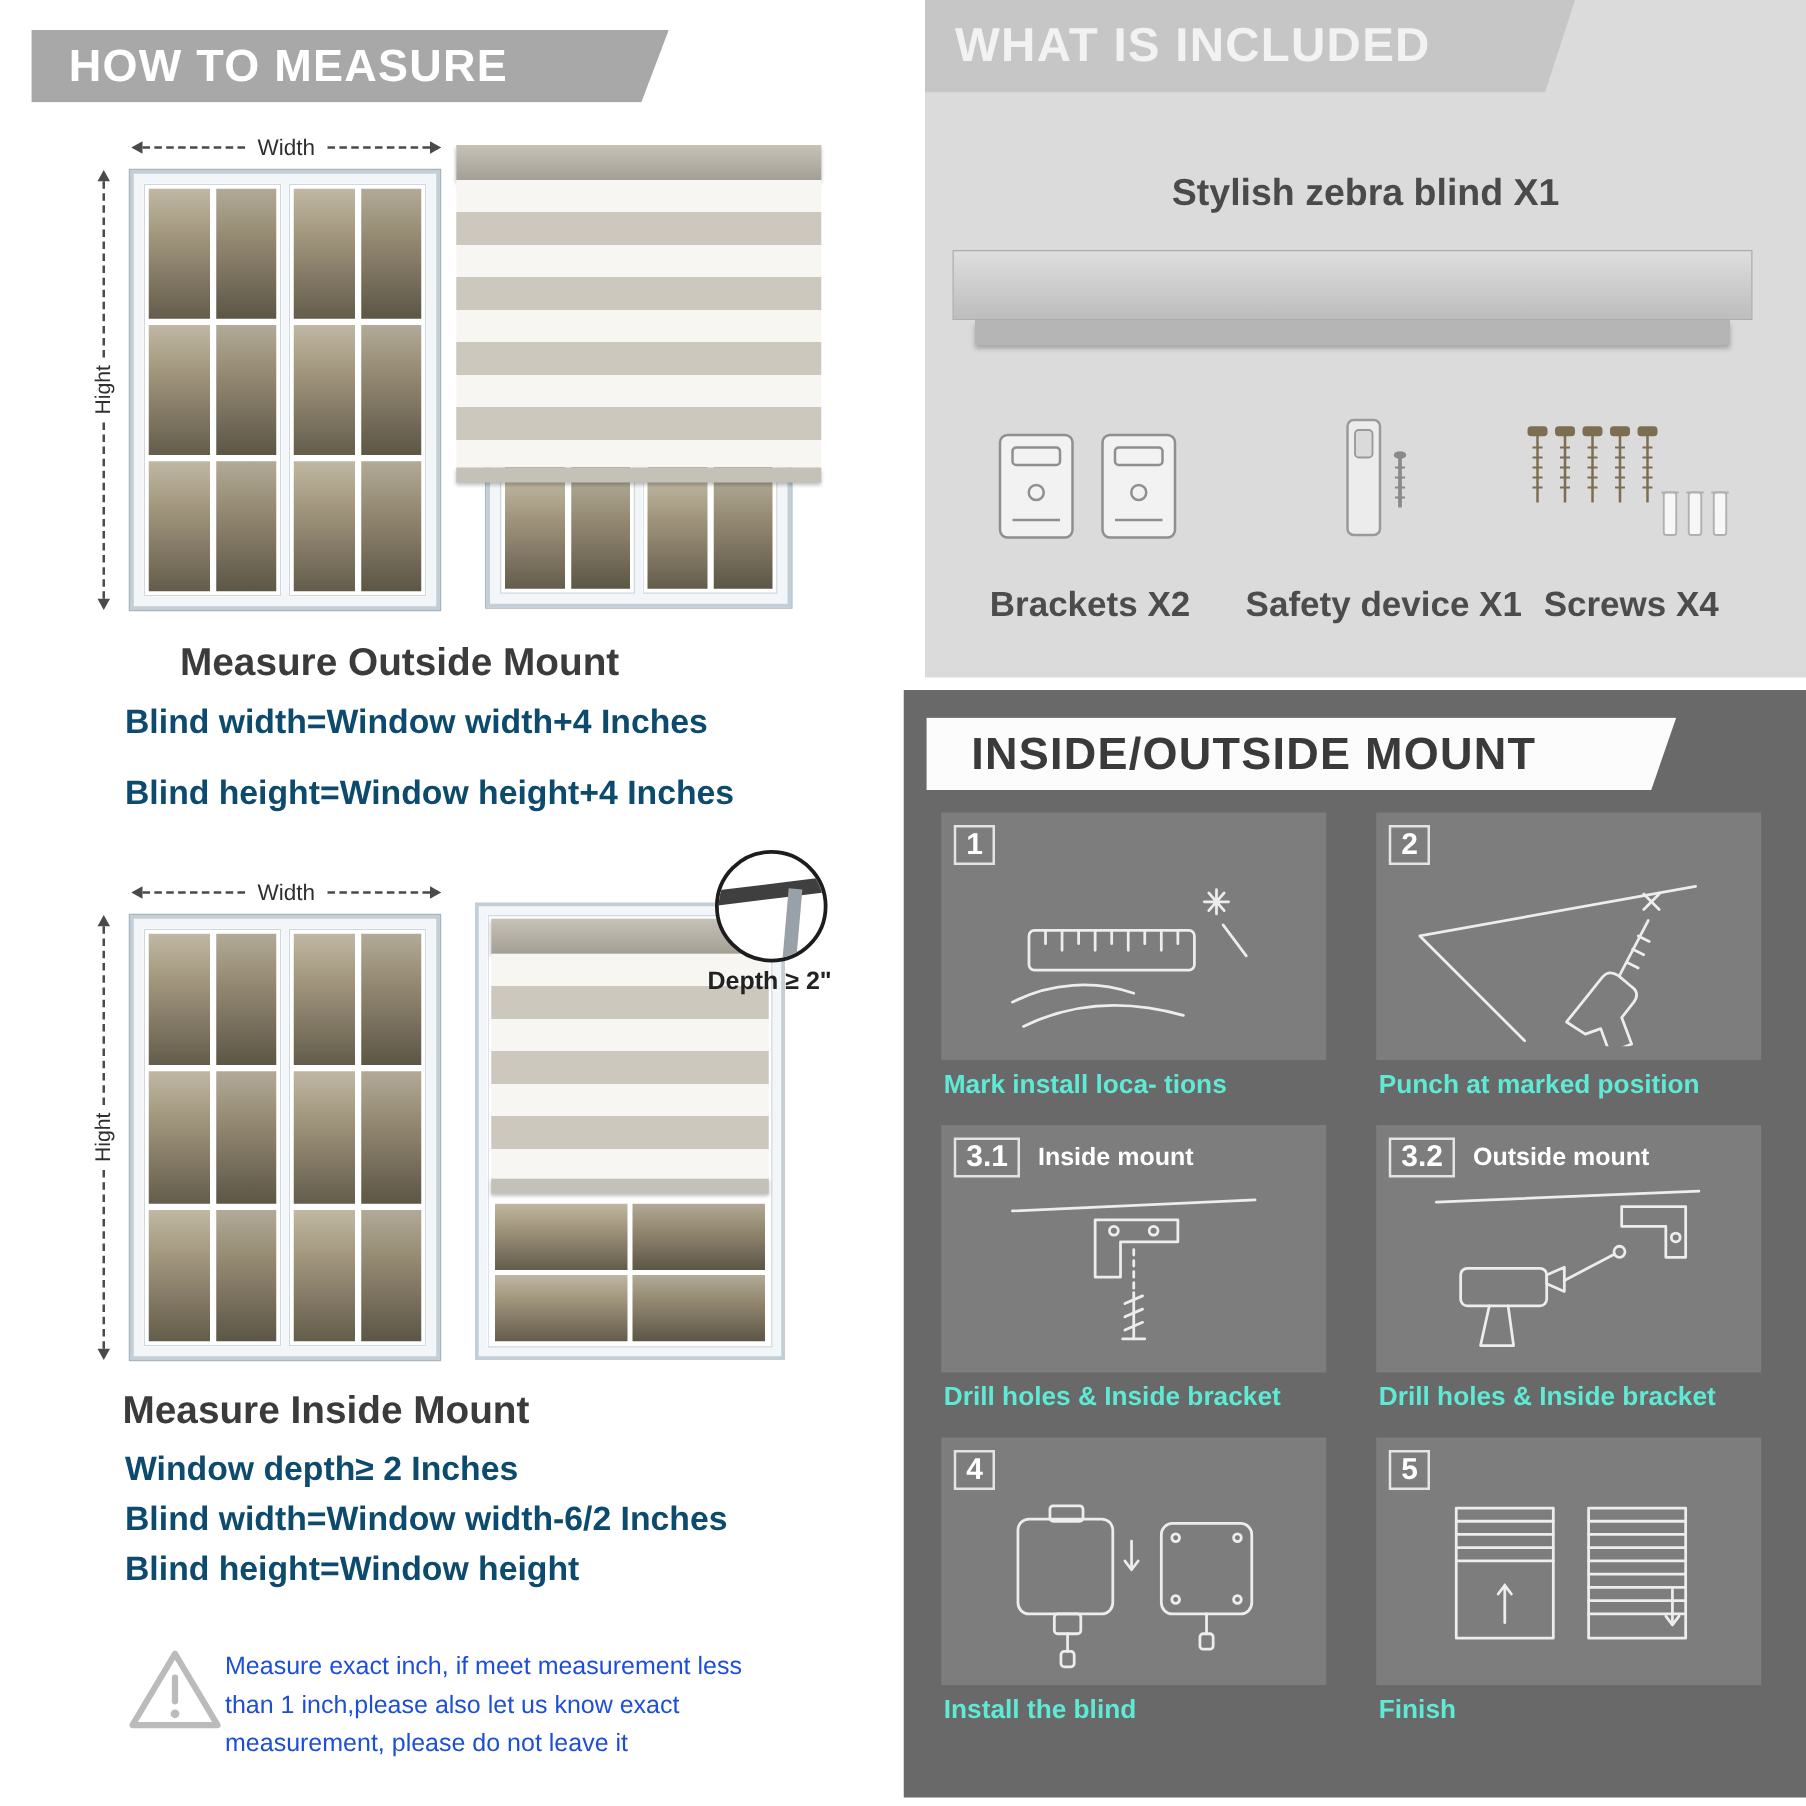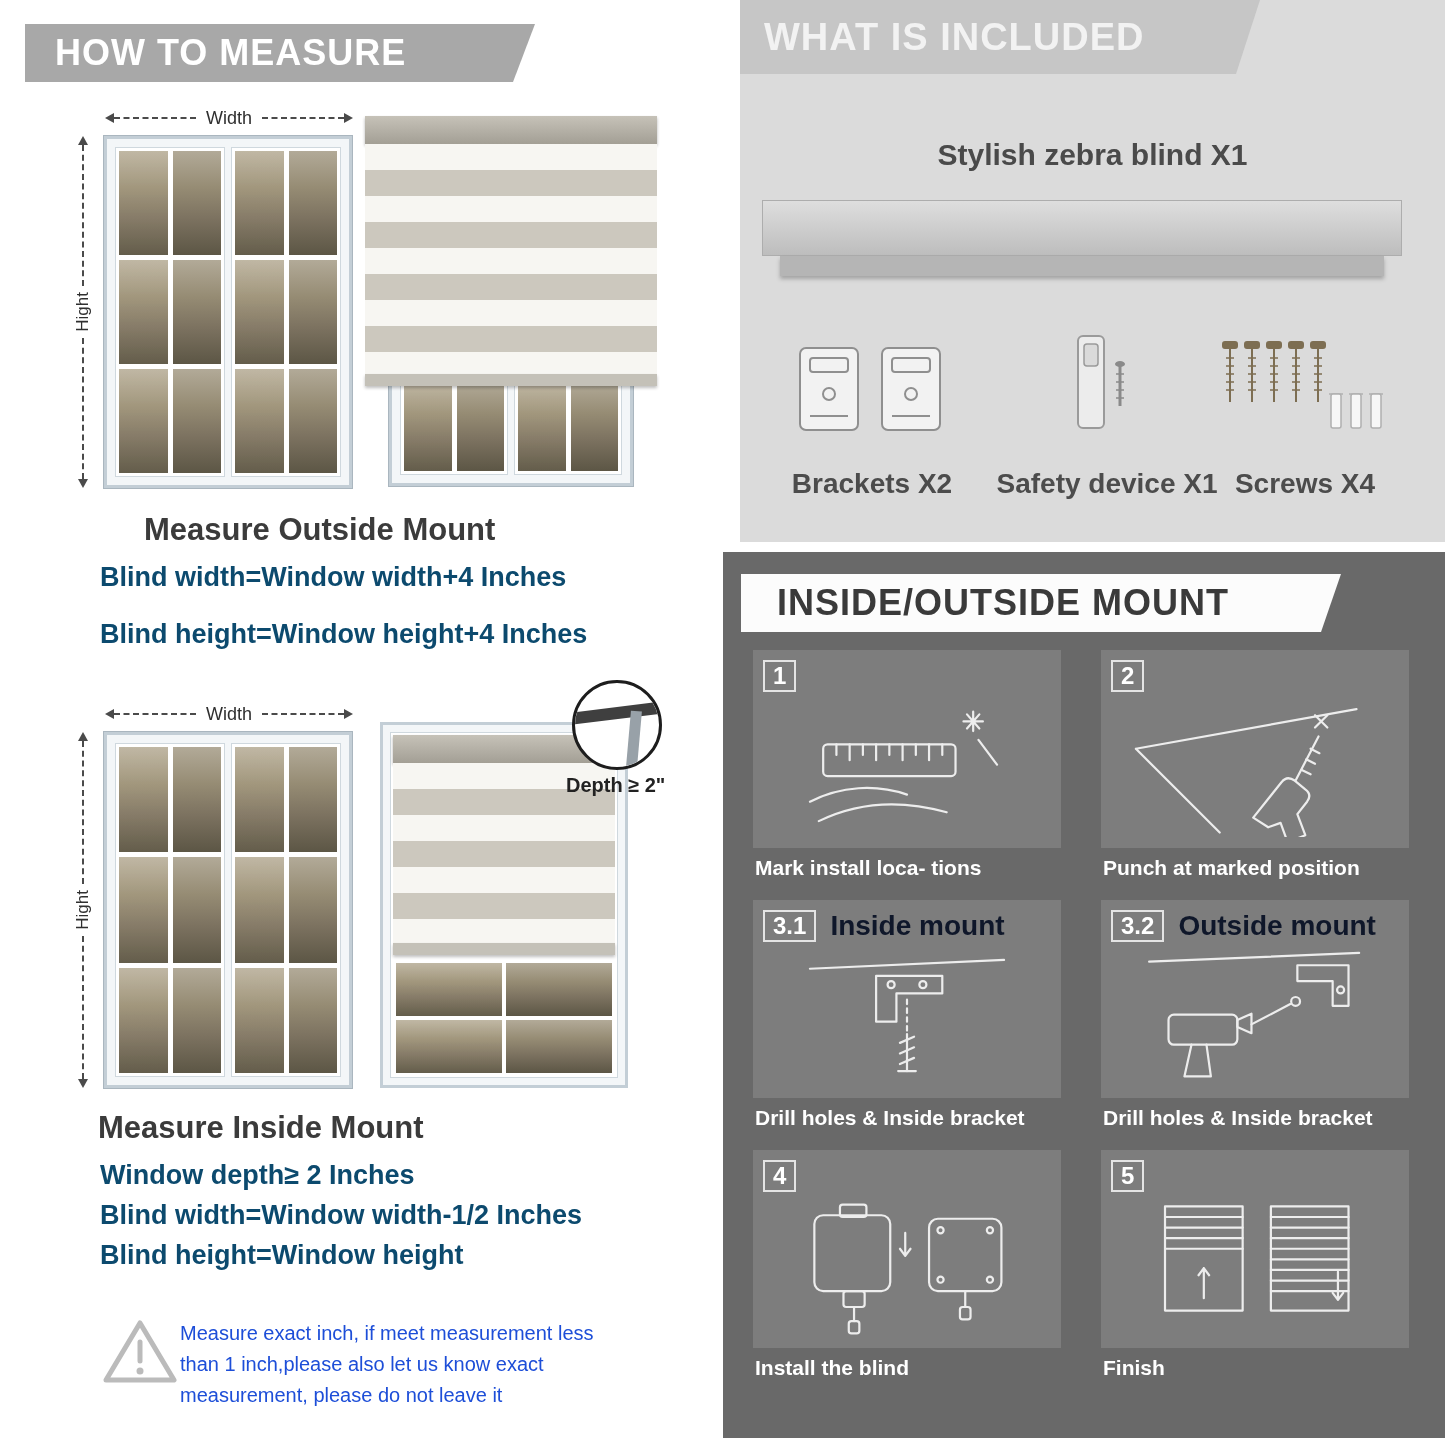--- a/index.html
+++ b/index.html
@@ -79,23 +79,23 @@
   .mount-panel{position:absolute;left:723px;top:552px;width:722px;height:886px;background:#696969;}
   .mount-banner{position:absolute;left:18px;top:22px;width:600px;height:58px;background:#fcfcfc;
                 color:#3a3a3a;font-size:36px;font-weight:700;line-height:58px;padding-left:36px;
                 letter-spacing:1px;clip-path:polygon(0 0,100% 0,calc(100% - 20px) 100%,0 100%);
                 box-sizing:border-box;}
   .steps{position:absolute;left:30px;top:98px;width:666px;display:grid;
          grid-template-columns:308px 308px;column-gap:40px;row-gap:16px;}
   .step-cell{position:relative;height:198px;background:#7d7d7d;}
   .step-head{position:absolute;left:10px;top:10px;display:flex;align-items:center;gap:14px;z-index:2;}
   .step-num{border:2px solid #e4e4e4;padding:0 8px;font-size:24px;font-weight:700;color:#fff;}
-  .step-title{font-size:28px;font-weight:700;color:#0f172a;}
+  .step-title{font-size:20px;font-weight:700;color:#ffffff;}
   .step-art{position:absolute;left:0;right:0;top:26px;bottom:0;display:flex;align-items:center;justify-content:center;}
-  .step-caption{margin:8px 0 0 2px;font-size:21px;font-weight:700;color:#ffffff;min-height:28px;}
+  .step-caption{margin:8px 0 0 2px;font-size:21px;font-weight:700;color:#5eead4;min-height:28px;}
   svg.lineart{stroke:#ededed;stroke-width:2.5;fill:none;stroke-linecap:round;stroke-linejoin:round;}
 </style>
 </head>
 <body>
 
 <div class="page">
 
   <div class="banner">HOW TO MEASURE</div>
 
   <div class="fig fig-outside">
@@ -226,21 +226,21 @@
     </div>
     <div class="detail-circle" style="left:512px;top:-12px;">
       <div class="dc-a"></div>
       <div class="dc-b"></div>
     </div>
     <div class="depth-label" style="left:506px;top:82px;">Depth ≥ 2"</div>
   </div>
 
   <h2 class="section-heading" style="left:98px;top:1110px;">Measure Inside Mount</h2>
   <p class="formula" style="left:100px;top:1160px;">Window depth≥ 2 Inches</p>
-  <p class="formula" style="left:100px;top:1200px;">Blind width=Window width-1/2 Inches</p>
+  <p class="formula" style="left:100px;top:1200px;">Blind width=Window width-6/2 Inches</p>
   <p class="formula" style="left:100px;top:1240px;">Blind height=Window height</p>
 
   <svg style="position:absolute;left:100px;top:1316px;" width="80" height="72" viewBox="0 0 80 72">
     <path d="M40,7 L74,64 L6,64 Z" fill="none" stroke="#bbbbbb" stroke-width="5" stroke-linejoin="round"></path>
     <line x1="40" y1="26" x2="40" y2="45" stroke="#bbbbbb" stroke-width="5" stroke-linecap="round"></line>
     <circle cx="40" cy="55" r="3.5" fill="#bbbbbb"></circle>
   </svg>
   <p class="warning-text" style="left:180px;top:1318px;width:452px;">Measure exact inch, if meet measurement less than 1 inch,please also let us know exact measurement, please do not leave it</p>
 
   <div class="included-panel">

